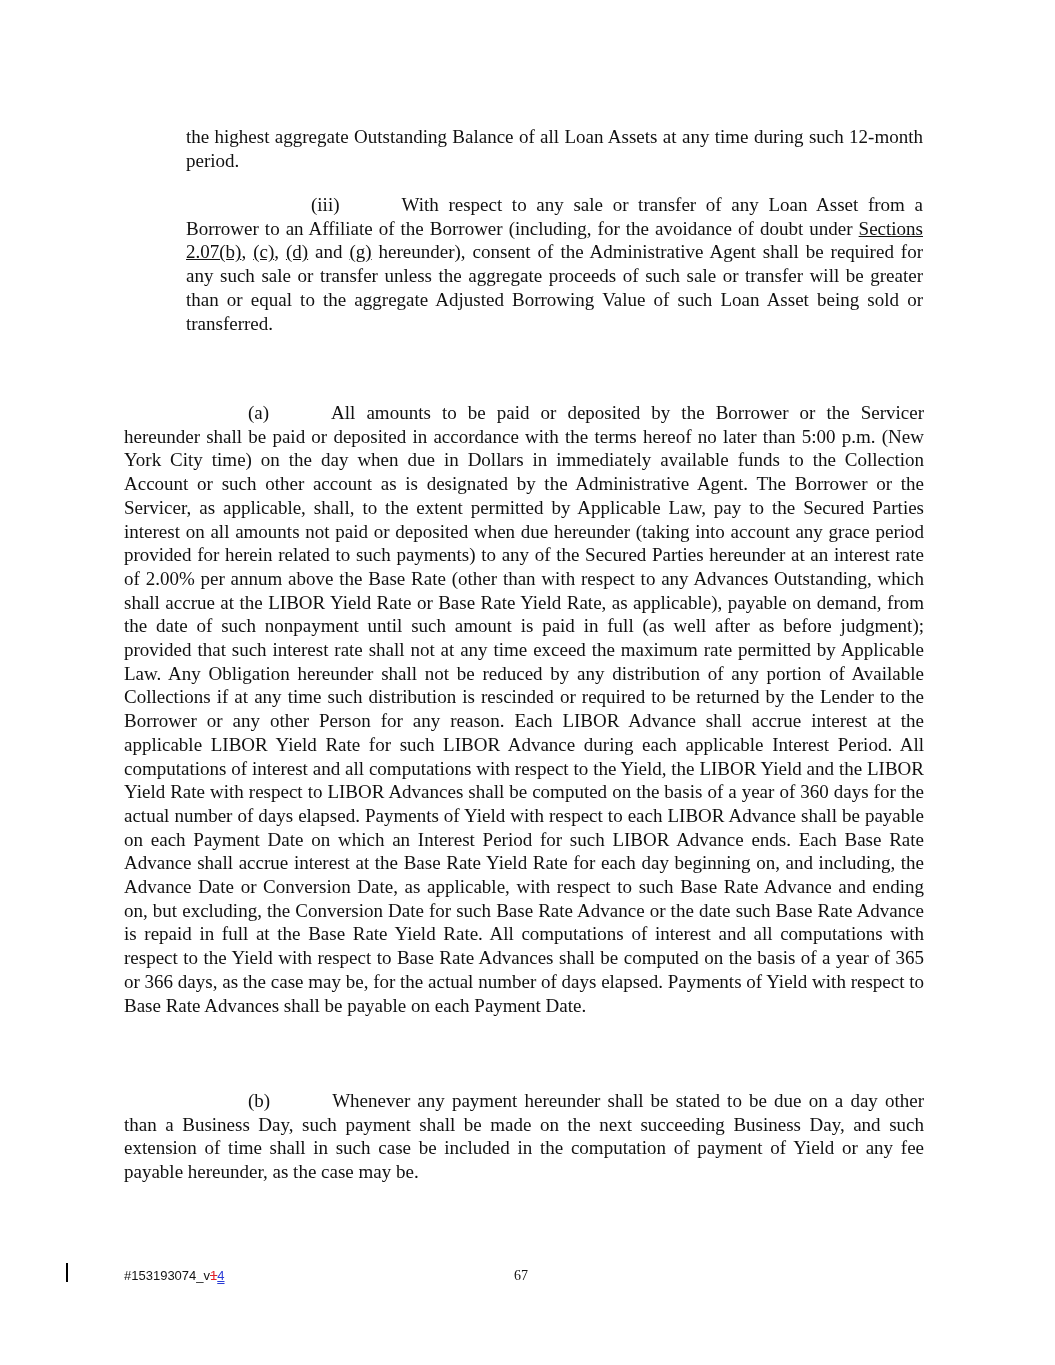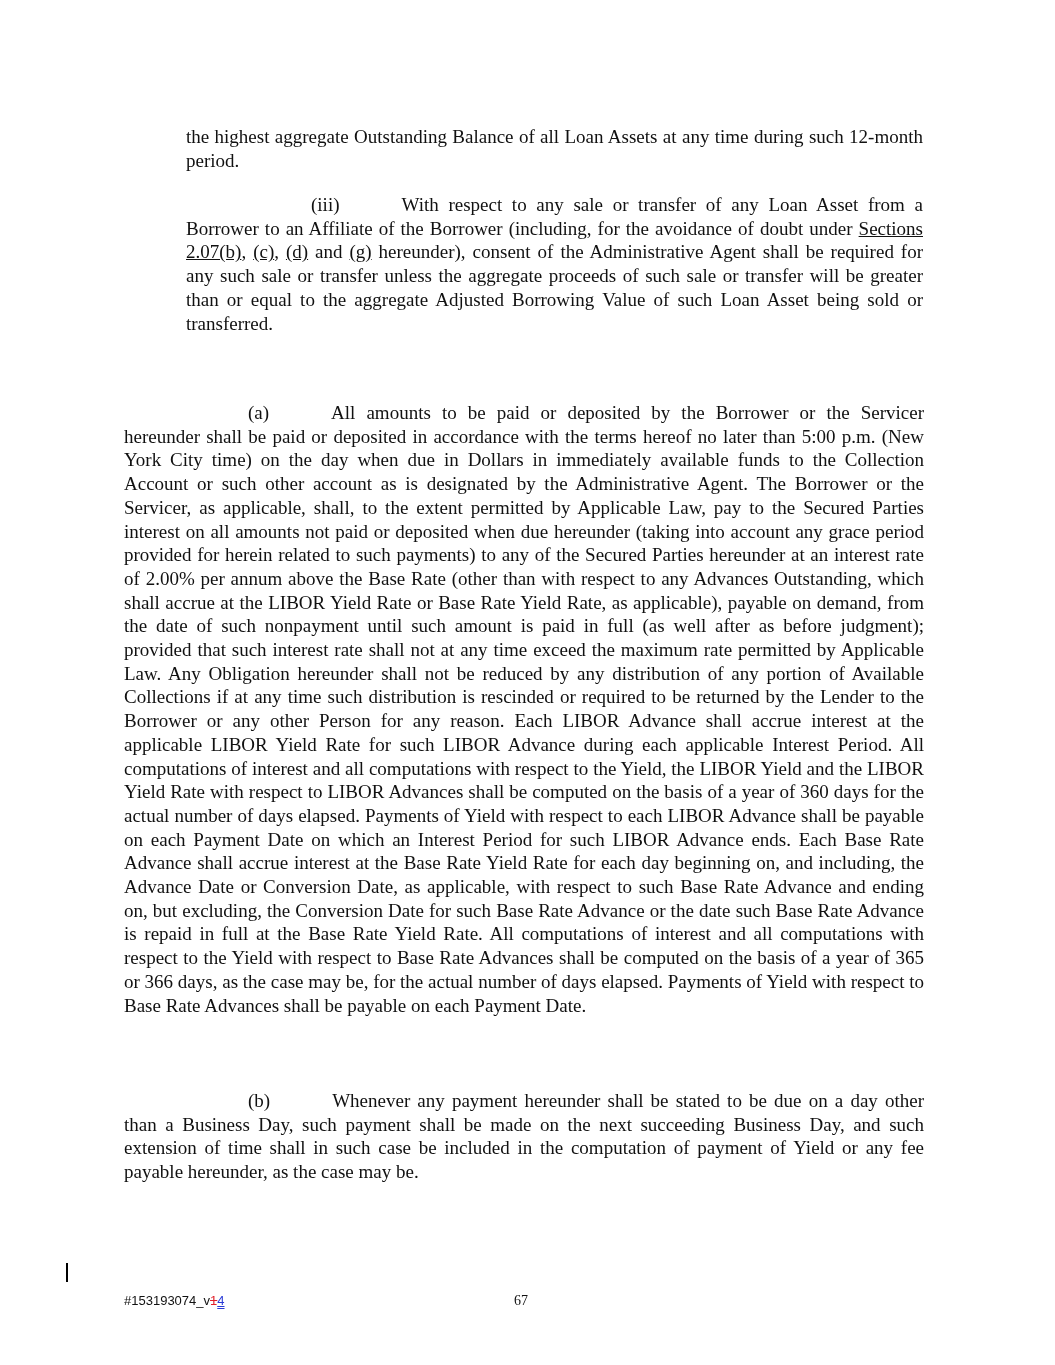--- a/index.html
+++ b/index.html
@@ -13,21 +13,21 @@
   .tab1 { display: inline-block; width: 62px; }
   #p1 { left: 186px; top: 125px; width: 737px; }
   #p2 { left: 186px; top: 193px; width: 737px; }
   #p2 .lead { display: inline-block; width: 125px; }
   #sec { left: 186px; top: 357px; width: 737px; text-align: left; }
   #sec .num { display: inline-block; width: 186px; }
   #pa { left: 124px; top: 401px; width: 800px; }
   #pa .lead { display: inline-block; width: 124px; }
   #pb { left: 124px; top: 1089px; width: 800px; }
   #pb .lead { display: inline-block; width: 124px; }
-  .footer { position: absolute; top: 1264px; font-family: "Liberation Sans", sans-serif; font-size: 13px; color: #111; margin-top: 25px; }
+  .footer { position: absolute; top: 1264px; font-family: "Liberation Sans", sans-serif; font-size: 13px; color: #111; }
   #change-bar { position: absolute; left: 66px; top: 1263px; width: 2px; height: 19px; background: #000; }
   #docid { left: 124px; }
   .del { color: #e0202a; text-decoration: line-through; }
   .ins { color: #2a3bd6; text-decoration: underline double; }
   #pagenum { left: 514px; font-family: "Liberation Serif", serif; font-size: 14px; }
 </style>
 </head>
 <body>
 
 <div class="page">

